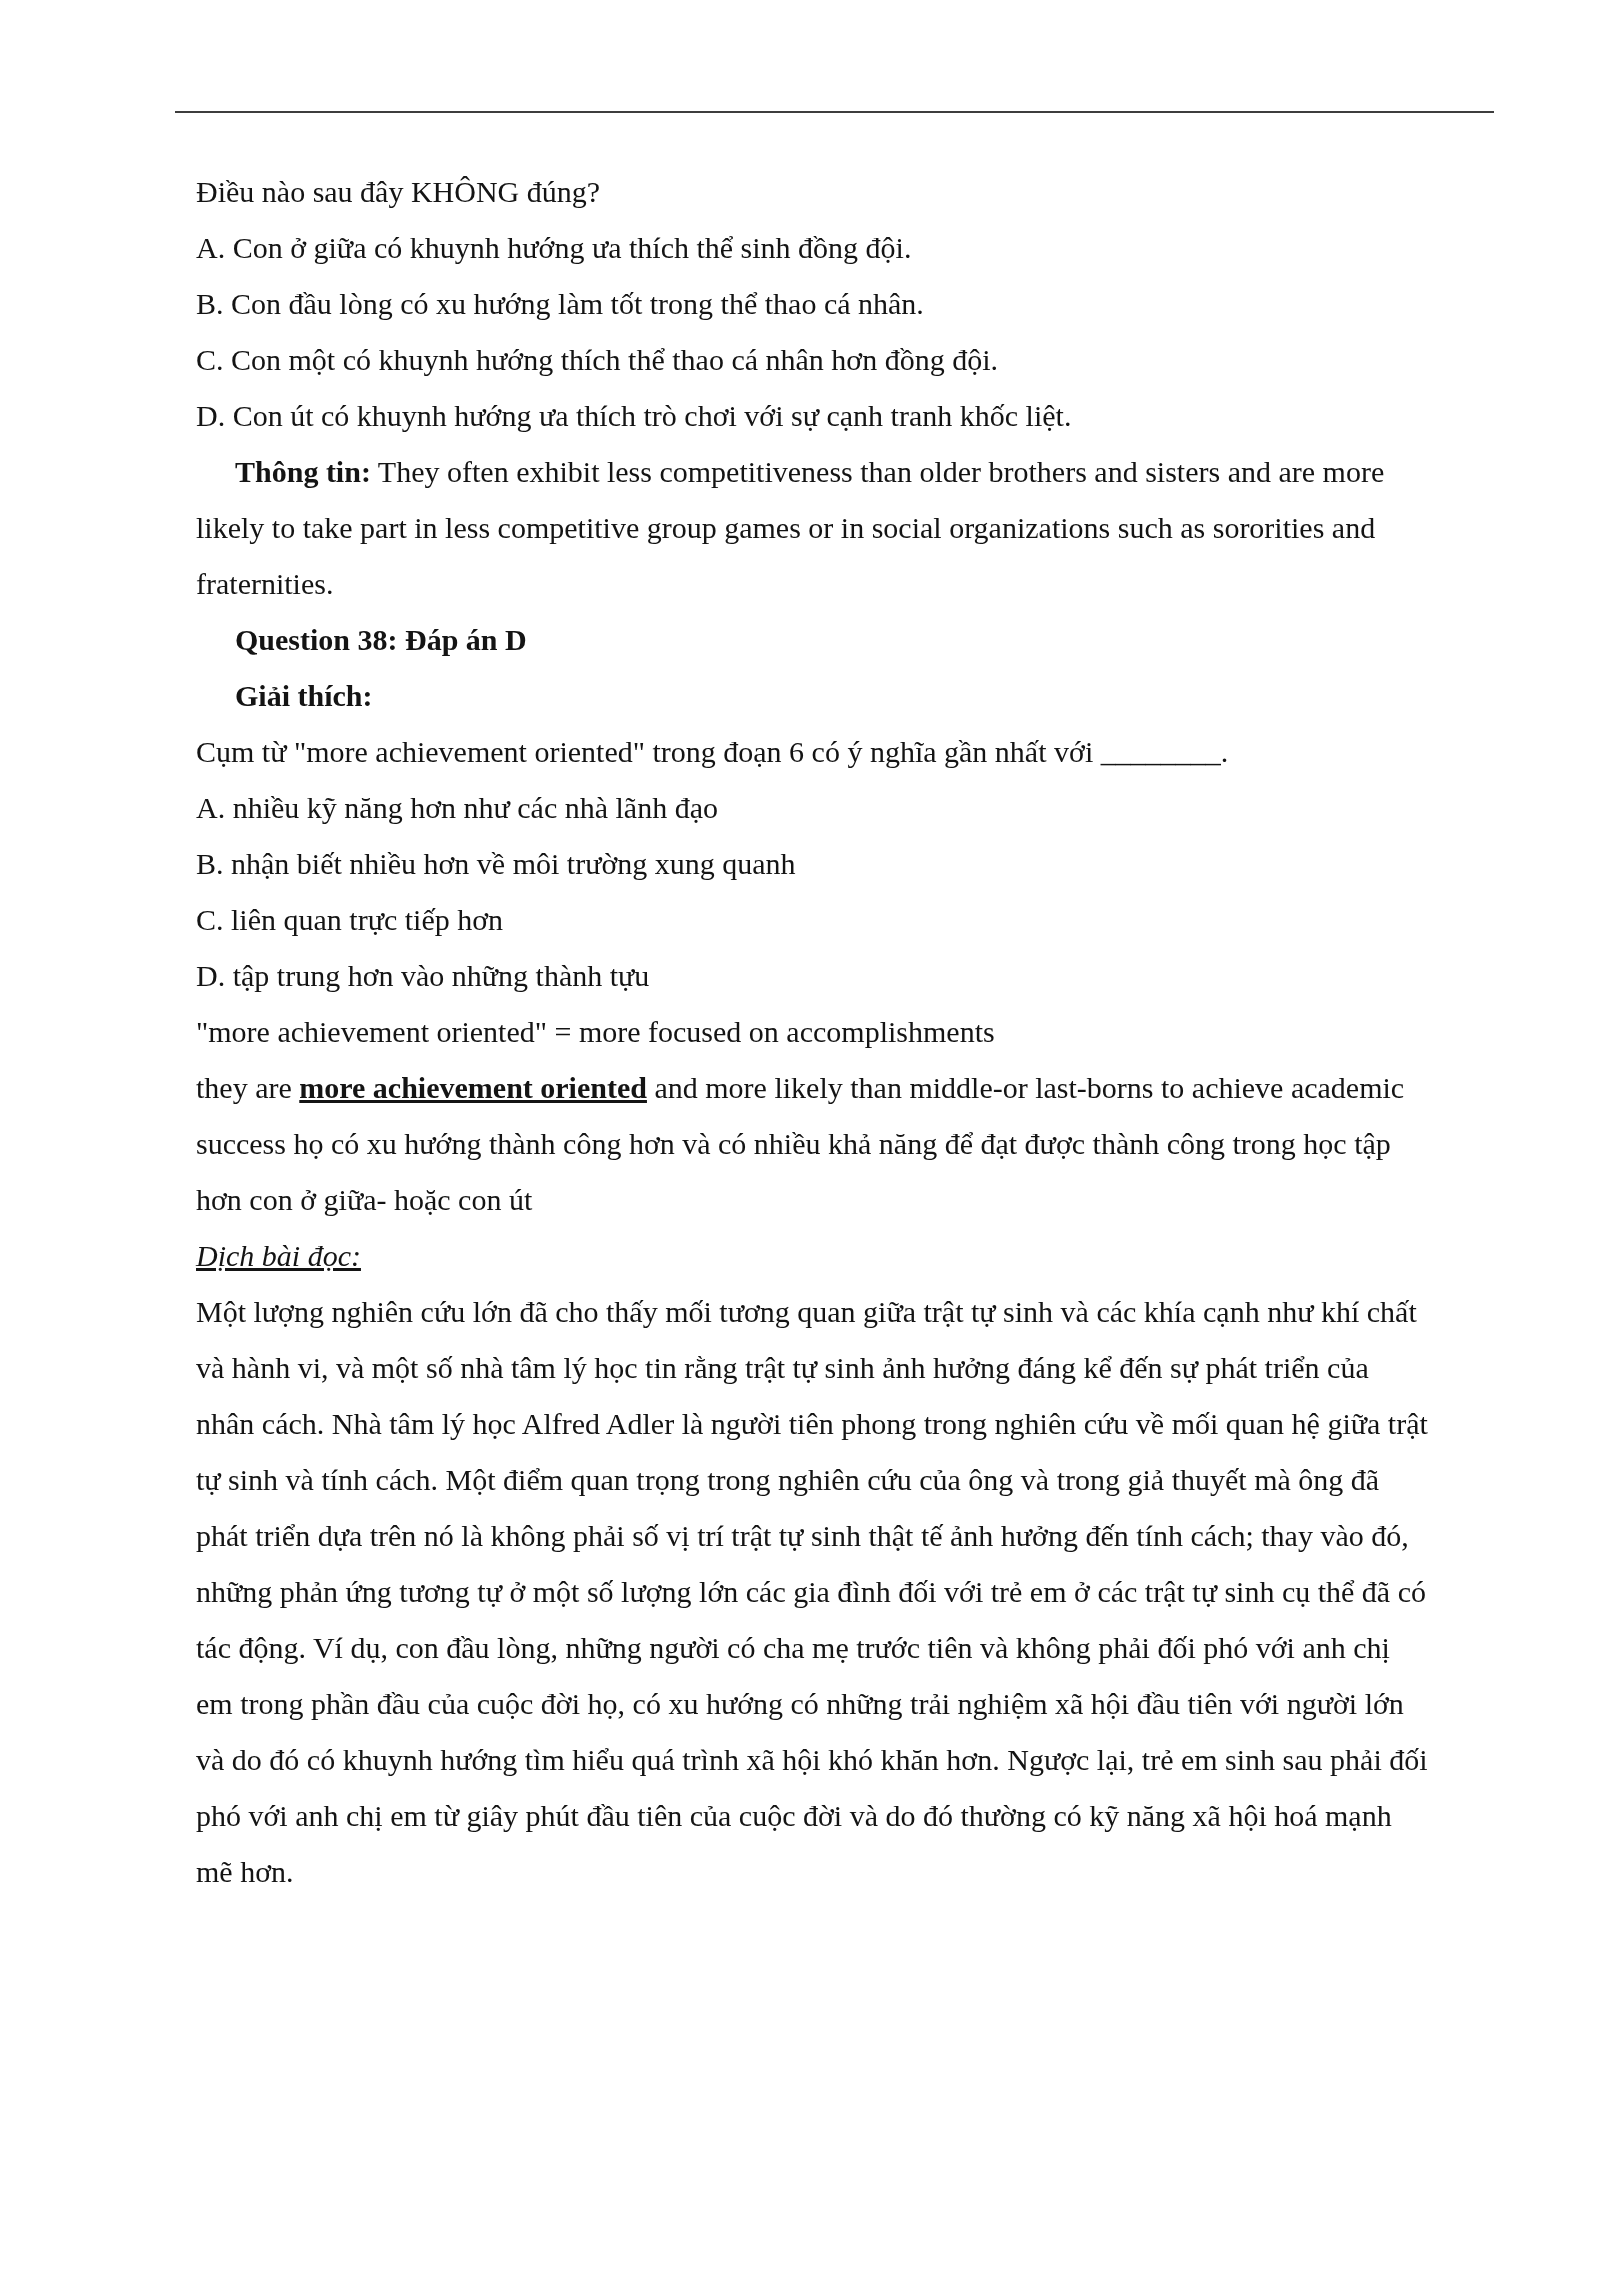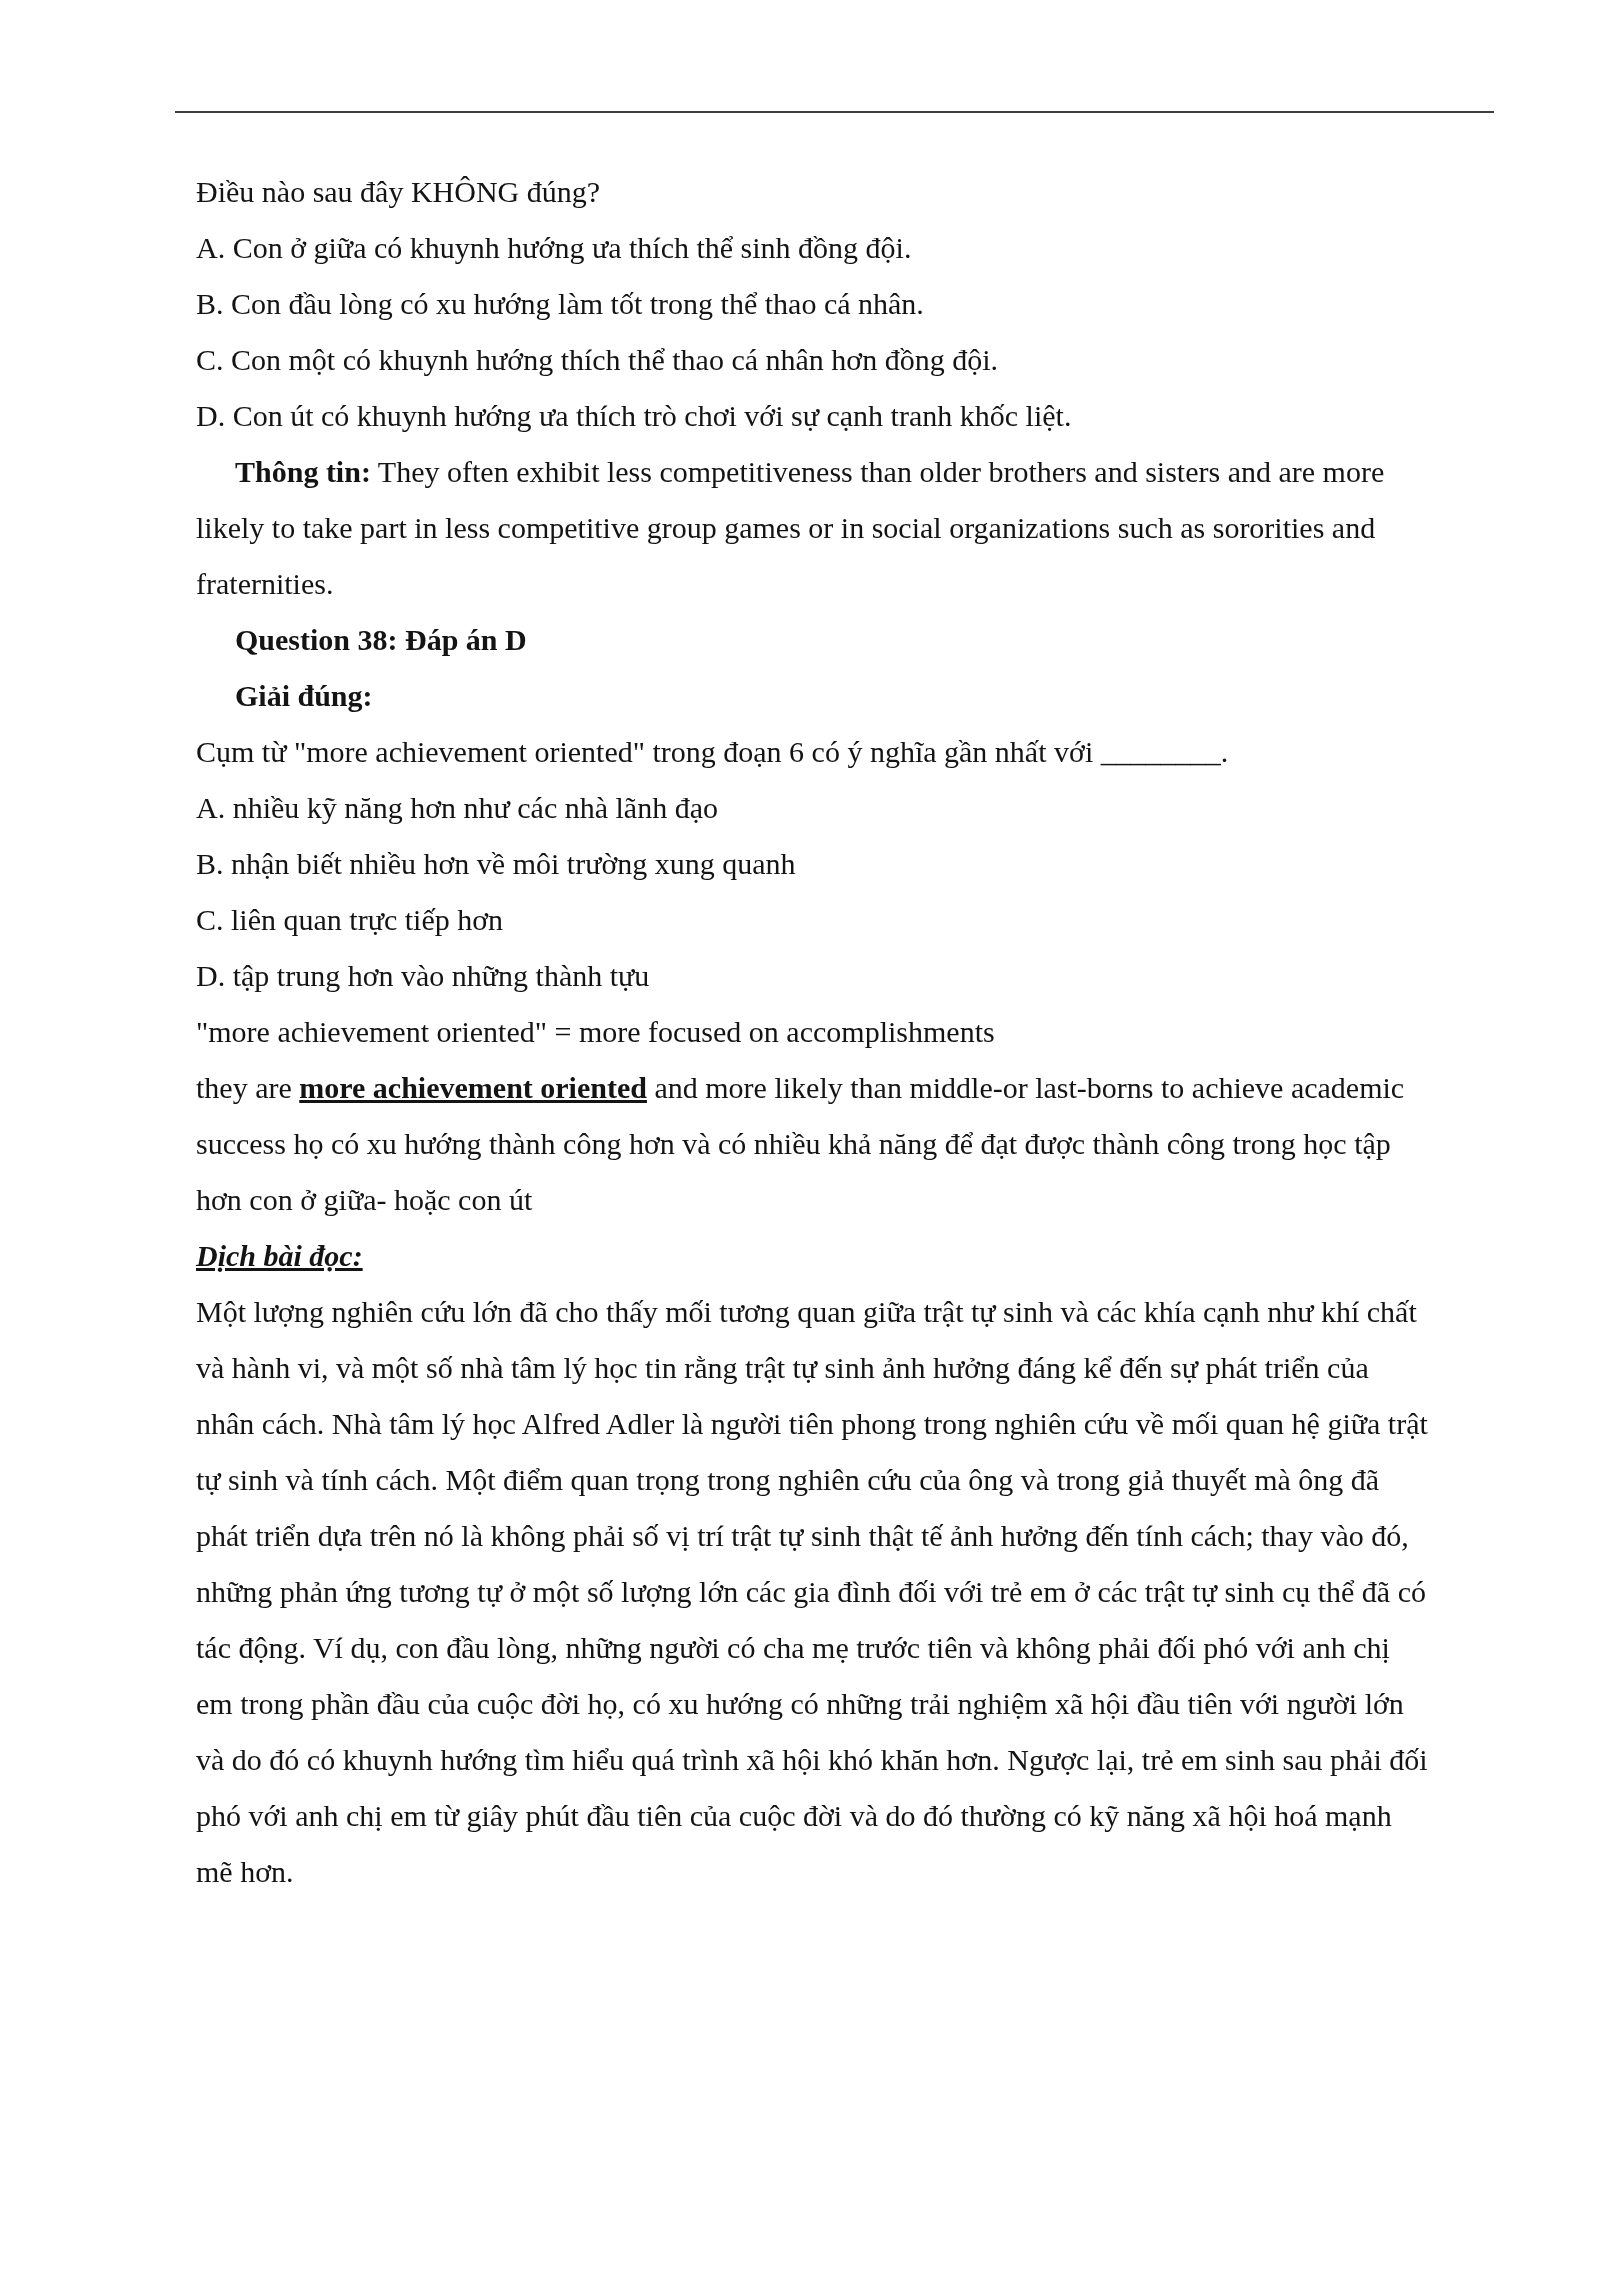--- a/index.html
+++ b/index.html
@@ -27,21 +27,21 @@
     left: 196px;
     width: 1234px;
   }
   .content p {
     line-height: 56px;
     text-align: left;
   }
   .justify { text-align: justify; }
   .b  { font-weight: bold; margin-left: 39px; }
   .bu { font-weight: bold; text-decoration: underline; }
-  .biu { font-weight: bold; font-style: italic; text-decoration: underline; }
+  .biu { font-weight: normal; font-style: italic; text-decoration: underline; }
 </style>
 </head>
 <body>
 
 <div class="top-rule"></div>
 
 <main class="content">
 
   <p>Điều nào sau đây KHÔNG đúng?</p>
 
@@ -51,21 +51,21 @@
   <p>D. Con út có khuynh hướng ưa thích trò chơi với sự cạnh tranh khốc liệt.</p>
 
   <p class="justify">
     <span class="b">Thông tin:</span>
     <span>They often exhibit less competitiveness than older brothers and sisters and are more likely to take part in less competitive group games or in social organizations such as sororities and fraternities.</span>
   </p>
 
   <p class="b">Question 38: Đáp án D</p>
 
 
-  <p class="b">Giải đúng:</p>
+  <p class="b">Giải thích:</p>
 
   <p>Cụm từ "more achievement oriented" trong đoạn 6 có ý nghĩa gần nhất với ________.</p>
 
   <p>A. nhiều kỹ năng hơn như các nhà lãnh đạo</p>
   <p>B. nhận biết nhiều hơn về môi trường xung quanh</p>
   <p>C. liên quan trực tiếp hơn</p>
   <p>D. tập trung hơn vào những thành tựu</p>
 
   <p>"more achievement oriented" = more focused on accomplishments</p>
 

